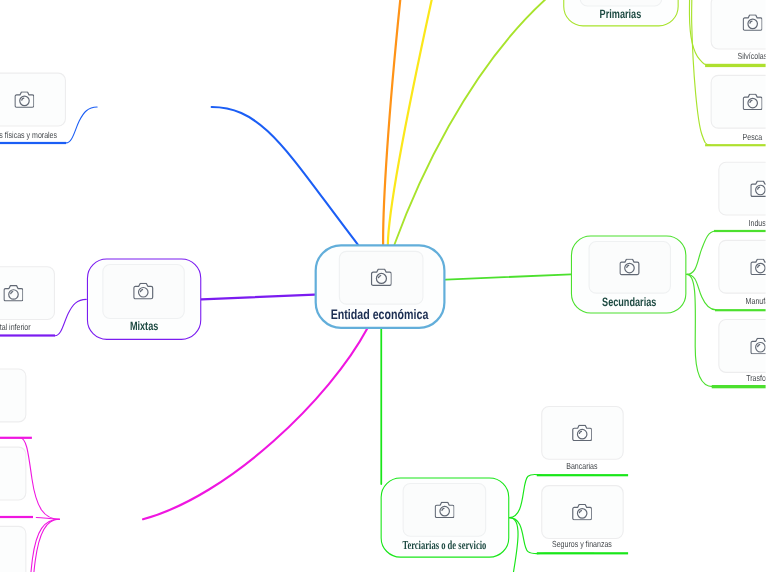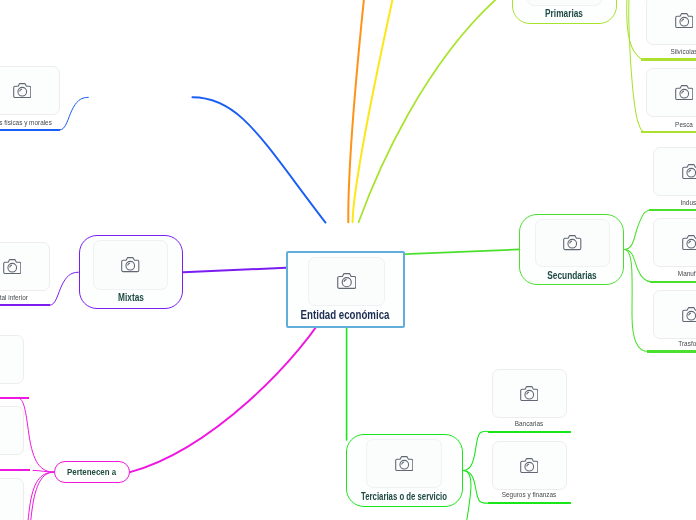--- a/index.html
+++ b/index.html
@@ -187,36 +187,33 @@
 <div class="node" style="left:78.6px;top:235.3px;width:104.6px;height:73.8px;border:1.8px solid #7b1cf0;border-radius:18px;">
   <div class="ph" style="left:13.0px;top:3.8px;width:75.6px;height:50.0px;">
         <svg class="cam" width="18.5" height="15.26" viewBox="0 0 24 19.8" fill="none" stroke="#616874" stroke-width="1.4" stroke-linecap="round" stroke-linejoin="round">
           <path d="M23.1 17.1a1.85 1.85 0 0 1-1.85 1.85H2.75A1.85 1.85 0 0 1 0.9 17.1V6.15a1.85 1.85 0 0 1 1.85-1.85h3.9L8.4 0.85h7.2l1.75 3.45h3.9a1.85 1.85 0 0 1 1.85 1.85z"></path>
           <circle cx="12" cy="11.3" r="5.6"></circle>
           <path d="M8.8 10.4a3.1 3.1 0 0 1 2.35-2.35" stroke-width="1.5"></path>
         </svg>
       </div>
   <div class="lbl" style="top:55.6px;font-size:11.0px;transform:translateX(-50%) scaleX(0.755);">Mixtas</div>
 </div>
-<div class="node" style="left:345.6px;top:433.7px;width:117.5px;height:73.5px;border:1.8px solid #19e619;border-radius:18px;">
+<div class="node" style="left:345.6px;top:433.7px;width:117.5px;height:73.5px;border:1.8px solid #19e619;border-radius:18px;font-family:Liberation Serif, serif;">
   <div class="ph" style="left:19.5px;top:4.3px;width:76.0px;height:49.3px;">
         <svg class="cam" width="18.5" height="15.26" viewBox="0 0 24 19.8" fill="none" stroke="#616874" stroke-width="1.4" stroke-linecap="round" stroke-linejoin="round">
           <path d="M23.1 17.1a1.85 1.85 0 0 1-1.85 1.85H2.75A1.85 1.85 0 0 1 0.9 17.1V6.15a1.85 1.85 0 0 1 1.85-1.85h3.9L8.4 0.85h7.2l1.75 3.45h3.9a1.85 1.85 0 0 1 1.85 1.85z"></path>
           <circle cx="12" cy="11.3" r="5.6"></circle>
           <path d="M8.8 10.4a3.1 3.1 0 0 1 2.35-2.35" stroke-width="1.5"></path>
         </svg>
       </div>
   <div class="lbl" style="top:56.3px;font-size:11.0px;transform:translateX(-50%) scaleX(0.707);">Terciarias o de servicio</div>
 </div>
-<div class="node" style="left:285.7px;top:222.4px;width:119.0px;height:76.3px;border:2.3px solid #62aeda;border-radius:2px;margin-top:29px;">
+<div class="node" style="left:285.7px;top:222.4px;width:119.0px;height:76.3px;border:2.3px solid #62aeda;border-radius:24px;">
   <div class="ph" style="left:20.8px;top:3.4px;width:76.5px;height:48.8px;">
         <svg class="cam" width="19.5" height="16.09" viewBox="0 0 24 19.8" fill="none" stroke="#616874" stroke-width="1.4" stroke-linecap="round" stroke-linejoin="round">
           <path d="M23.1 17.1a1.85 1.85 0 0 1-1.85 1.85H2.75A1.85 1.85 0 0 1 0.9 17.1V6.15a1.85 1.85 0 0 1 1.85-1.85h3.9L8.4 0.85h7.2l1.75 3.45h3.9a1.85 1.85 0 0 1 1.85 1.85z"></path>
           <circle cx="12" cy="11.3" r="5.6"></circle>
           <path d="M8.8 10.4a3.1 3.1 0 0 1 2.35-2.35" stroke-width="1.5"></path>
         </svg>
       </div>
   <div class="lbl" style="top:55.6px;font-size:12.5px;color:#1c2e52;transform:translateX(-50%) scaleX(0.775);">Entidad económica</div>
 </div>
-<div class="pill" style="left:53.9px;top:460.5px;width:75.7px;height:22.5px;border:1.7px solid #ef16e0;">
-  <div class="lbl" style="font-size:9.5px;transform:scaleX(0.83);">Pertenecen a</div>
-</div>
 </div>
 
 </body></html>

